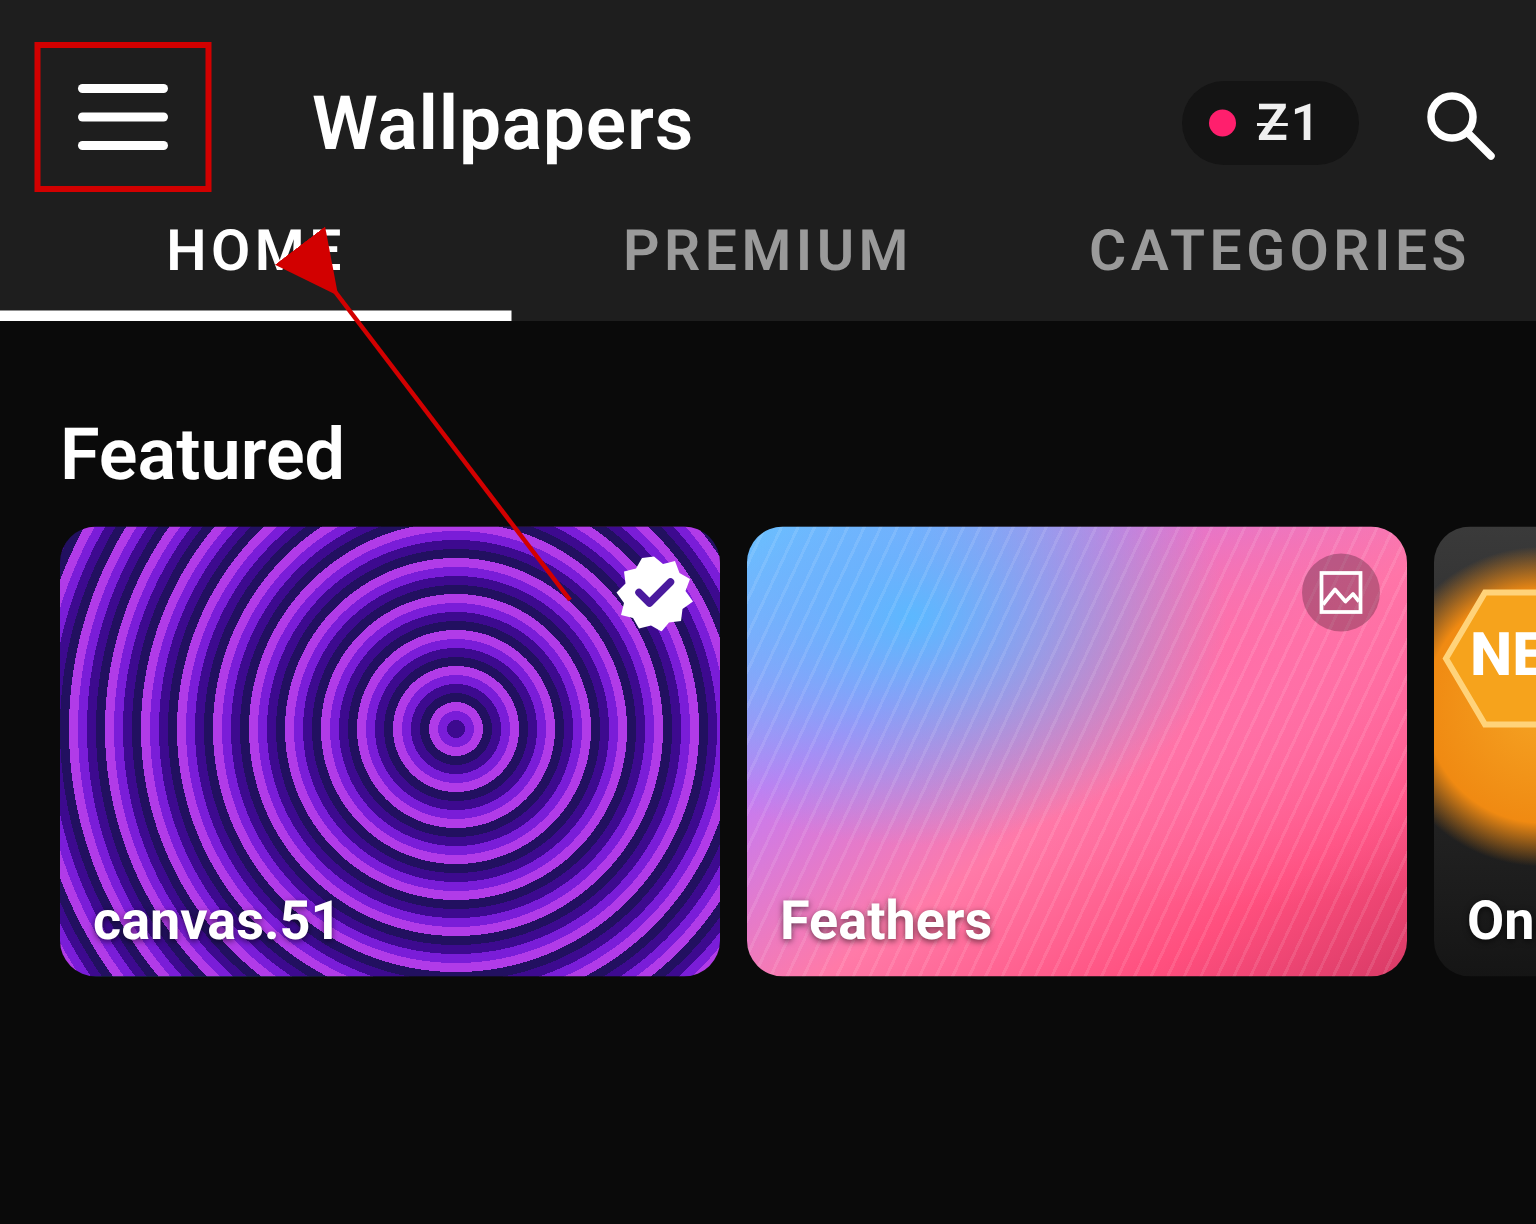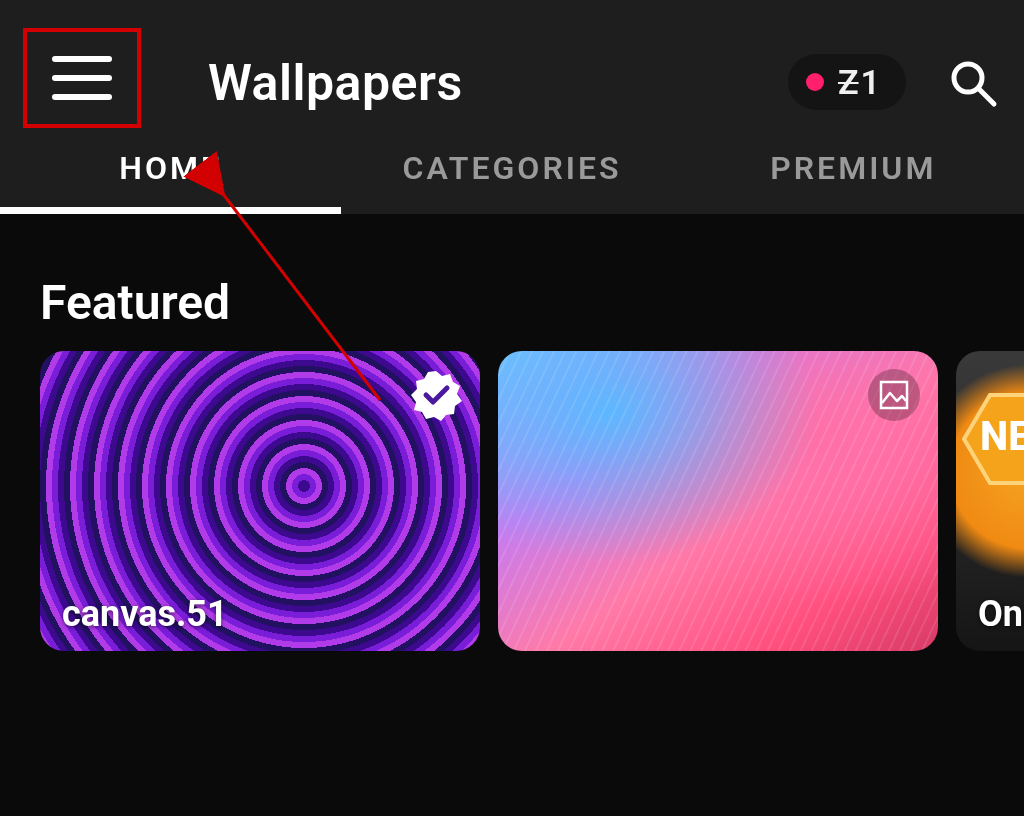--- a/index.html
+++ b/index.html
@@ -102,21 +102,21 @@
     position: absolute;
     left: 0; right: 0; bottom: 0;
     height: 92px;
     display: flex;
   }
   .tab {
     flex: 1;
     display: flex;
     align-items: center;
     justify-content: center;
-    font-size: 32px;
+    font-size: 38px;
     font-weight: 600;
     letter-spacing: 3px;
     color: #9a9a9a;
     position: relative;
     cursor: pointer;
   }
   .tab.active { color: #fff; }
   .tab.active::after {
     content: "";
     position: absolute;
@@ -255,22 +255,22 @@
     <div class="search-icon-wrap">
       <svg viewBox="0 0 50 50" width="50" height="50">
         <circle cx="20" cy="20" r="14" stroke="#fff" stroke-width="5" fill="none"></circle>
         <line x1="31" y1="31" x2="46" y2="46" stroke="#fff" stroke-width="5" stroke-linecap="round"></line>
       </svg>
     </div>
   </div>
 
   <div class="tabs">
     <div class="tab active">HOME</div>
+    <div class="tab">PREMIUM</div>
     <div class="tab">CATEGORIES</div>
-    <div class="tab">PREMIUM</div>
   </div>
 </div>
 
 <div class="content">
   <div class="section-title">Featured</div>
 
   <div class="cards">
 
     <div class="card card-canvas">
       <div class="card-badge" style="background:transparent">
@@ -282,20 +282,21 @@
       <div class="card-label">canvas.51</div>
     </div>
 
     <div class="card card-feathers">
       <div class="card-badge">
         <svg viewBox="0 0 32 32" width="32" height="32">
           <rect x="3" y="3" width="26" height="26" fill="none" stroke="#fff" stroke-width="2.5"></rect>
           <polyline points="4,24 12,14 19,22 24,17 28,22" fill="none" stroke="#fff" stroke-width="2.5" stroke-linejoin="round"></polyline>
         </svg>
       </div>
+      <div class="card-label">Feathers</div>
     </div>
 
     <div class="card card-one">
       <svg class="hex-badge" viewBox="0 0 110 96">
         <polygon points="30,4 90,4 116,48 90,92 30,92 4,48" fill="#f6a31c" stroke="#ffd37a" stroke-width="4"></polygon>
       </svg>
       <div class="hex-text">NE</div>
       <div class="card-label">One</div>
     </div>
 

